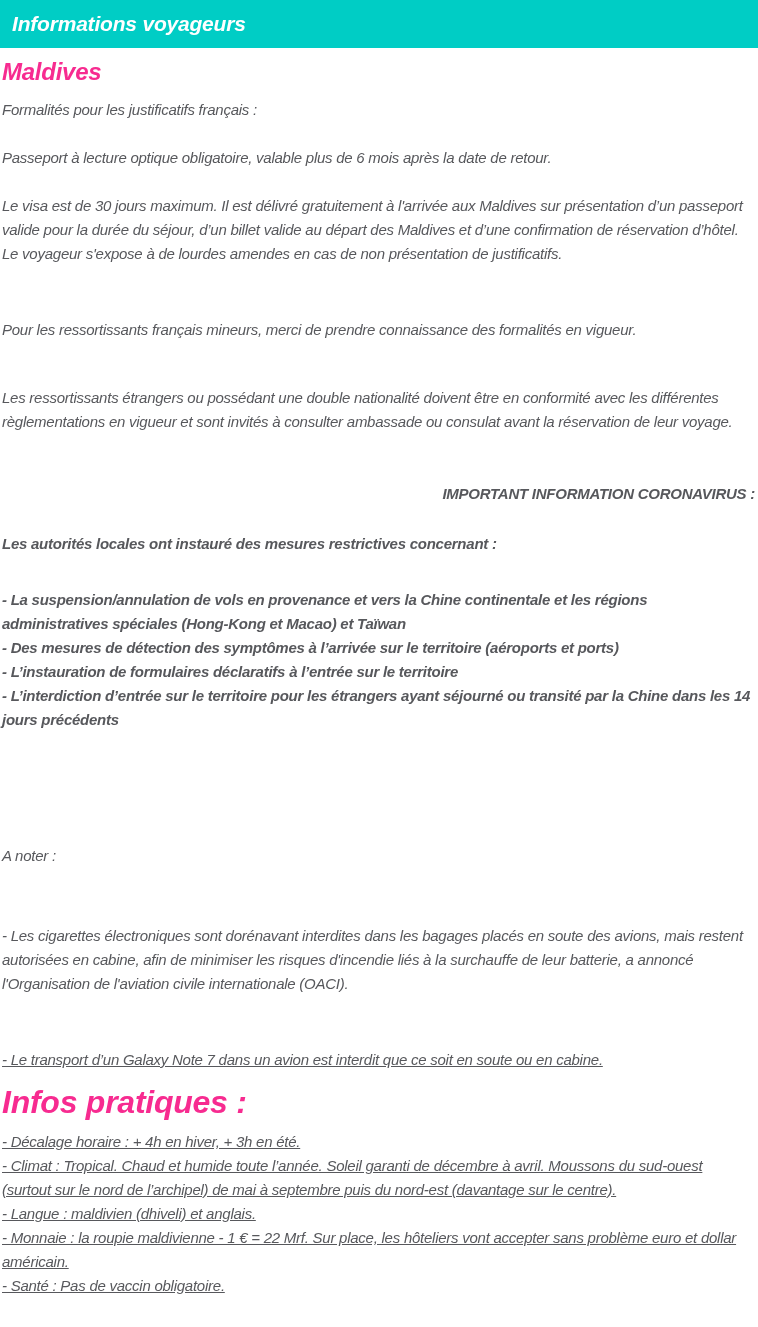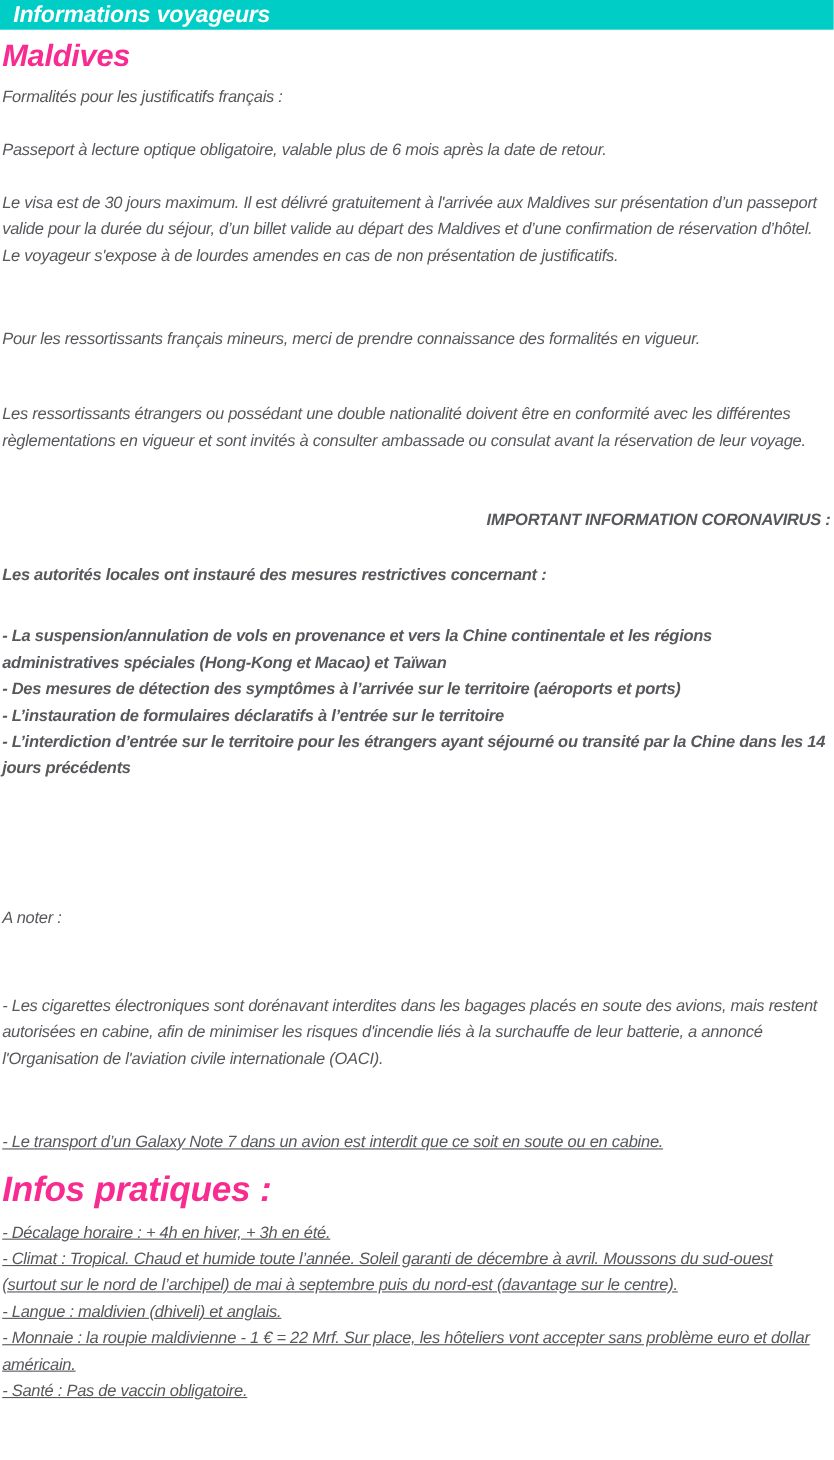--- a/index.html
+++ b/index.html
@@ -12,34 +12,34 @@
   body{
     width:758px;height:1327px;overflow:hidden;background:#ffffff;
     font-family:"Liberation Sans",sans-serif;
     font-style:italic;
     font-size:15px;line-height:24px;
     letter-spacing:-0.25px;
     color:var(--text);
   }
   .topbar{
     background:var(--teal);
-    height:27px;
+    height:48px;
     display:flex;align-items:center;
     padding:0 12px;box-sizing:border-box;
   }
   .topbar h1{
     margin:0;color:#ffffff;
     font-size:21px;line-height:36px;font-weight:bold;font-style:italic;
     letter-spacing:-0.2px;
     white-space:nowrap;
   }
   main{padding:0 3px 0 2px;}
   h2.country-title{
     color:var(--pink);
-    font-size:28px;line-height:32px;font-weight:bold;font-style:italic;
+    font-size:24px;line-height:32px;font-weight:bold;font-style:italic;
     margin:8px 0 10px;
   }
   h3.practical-title{
     color:var(--pink);
     font-size:32px;line-height:32px;font-weight:bold;
     margin:14px 0 12px;
   }
   p{margin:0 0 24px;}
   .blk{display:block;}
   .bold{font-weight:bold;}

